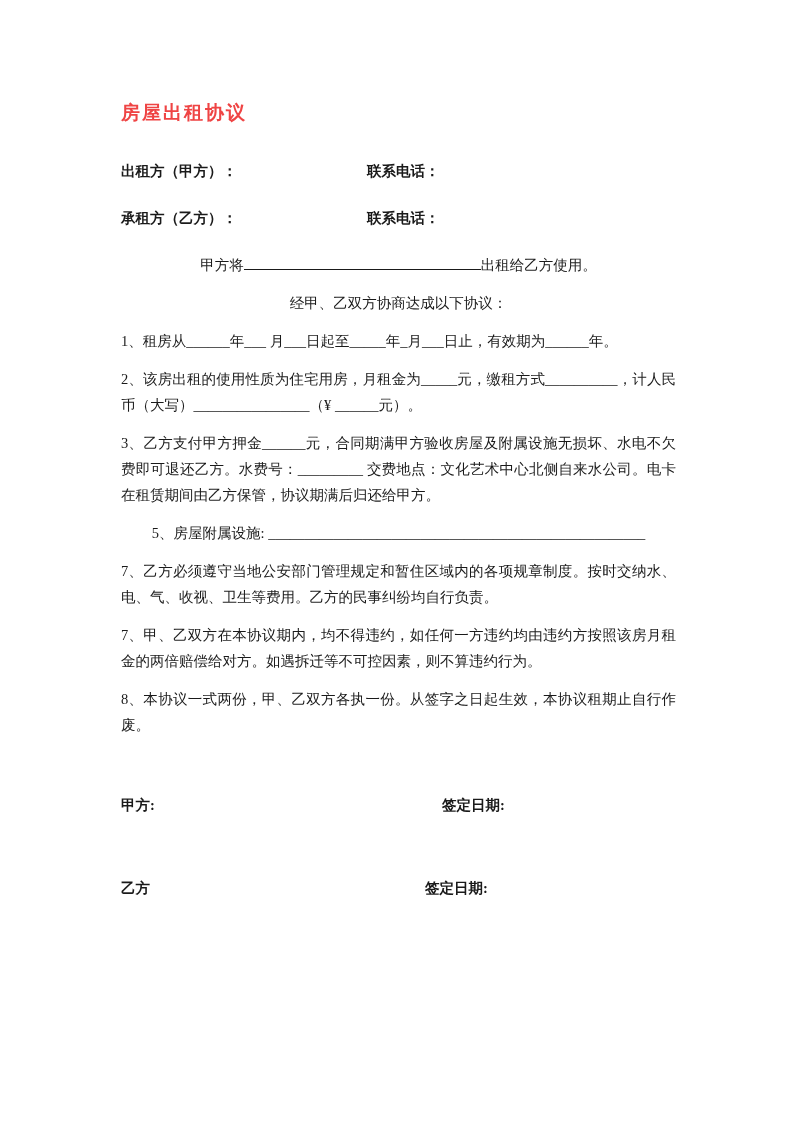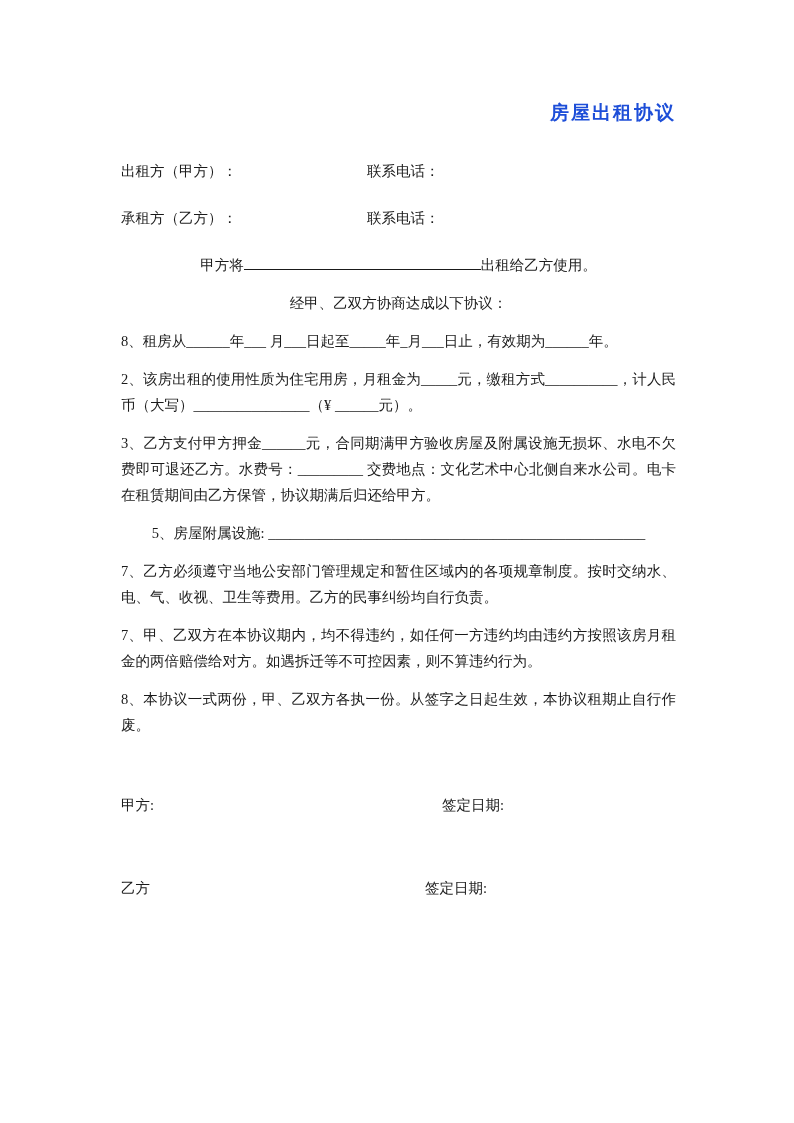--- a/index.html
+++ b/index.html
@@ -18,25 +18,25 @@
     font-size: 14.5px;
     line-height: 26px;
     color: #1a1a1a;
     overflow: hidden;
   }
   .doc-title {
     font-family: "Liberation Sans", "DejaVu Sans", sans-serif;
     font-size: 19px;
     font-weight: bold;
     letter-spacing: 2px;
-    text-align: right;
+    text-align: left;
     margin: 0 0 32px 0;
-    color: #1d4ed8;
+    color: #ef4444;
   }
-  .row { display: flex; }
+  .row { display: flex; font-weight: bold; }
   .header-row { margin-bottom: 21px; }
   .header-row .row-left { width: 246px; flex: 0 0 auto; }
   .header-row .row-right { flex: 1 1 auto; }
   p.doc-par {
     margin: 0 0 12px 0;
     text-align: justify;
   }
   p.no-justify { text-align: center; }
   .blank-line {
     display: inline-block;
@@ -64,21 +64,21 @@
 
   <div class="row header-row">
     <span class="row-left">承租方（乙方）：</span>
     <span class="row-right">联系电话：</span>
   </div>
 
   <p class="doc-par no-justify"><span>甲方将</span><span class="blank-line"></span><span>出租给乙方使用。</span></p>
 
   <p class="doc-par no-justify">经甲、乙双方协商达成以下协议：</p>
 
-  <p class="doc-par">8、租房从______年___ 月___日起至_____年_月___日止，有效期为______年。</p>
+  <p class="doc-par">1、租房从______年___ 月___日起至_____年_月___日止，有效期为______年。</p>
   <p class="doc-par">2、该房出租的使用性质为住宅用房，月租金为_____元，缴租方式__________，计人民币（大写）________________（¥ ______元）。</p>
   <p class="doc-par">3、乙方支付甲方押金______元，合同期满甲方验收房屋及附属设施无损坏、水电不欠费即可退还乙方。水费号：_________ 交费地点：文化艺术中心北侧自来水公司。电卡在租赁期间由乙方保管，协议期满后归还给甲方。</p>
   <p class="doc-par no-justify">5、房屋附属设施: ____________________________________________________</p>
   <p class="doc-par">7、乙方必须遵守当地公安部门管理规定和暂住区域内的各项规章制度。按时交纳水、电、气、收视、卫生等费用。乙方的民事纠纷均自行负责。</p>
   <p class="doc-par">7、甲、乙双方在本协议期内，均不得违约，如任何一方违约均由违约方按照该房月租金的两倍赔偿给对方。如遇拆迁等不可控因素，则不算违约行为。</p>
   <p class="doc-par">8、本协议一式两份，甲、乙双方各执一份。从签字之日起生效，本协议租期止自行作废。</p>
 
   <div class="row sig-row sig-row-1">
     <span class="sig-left">甲方:</span>
     <span class="sig-right">签定日期:</span>

